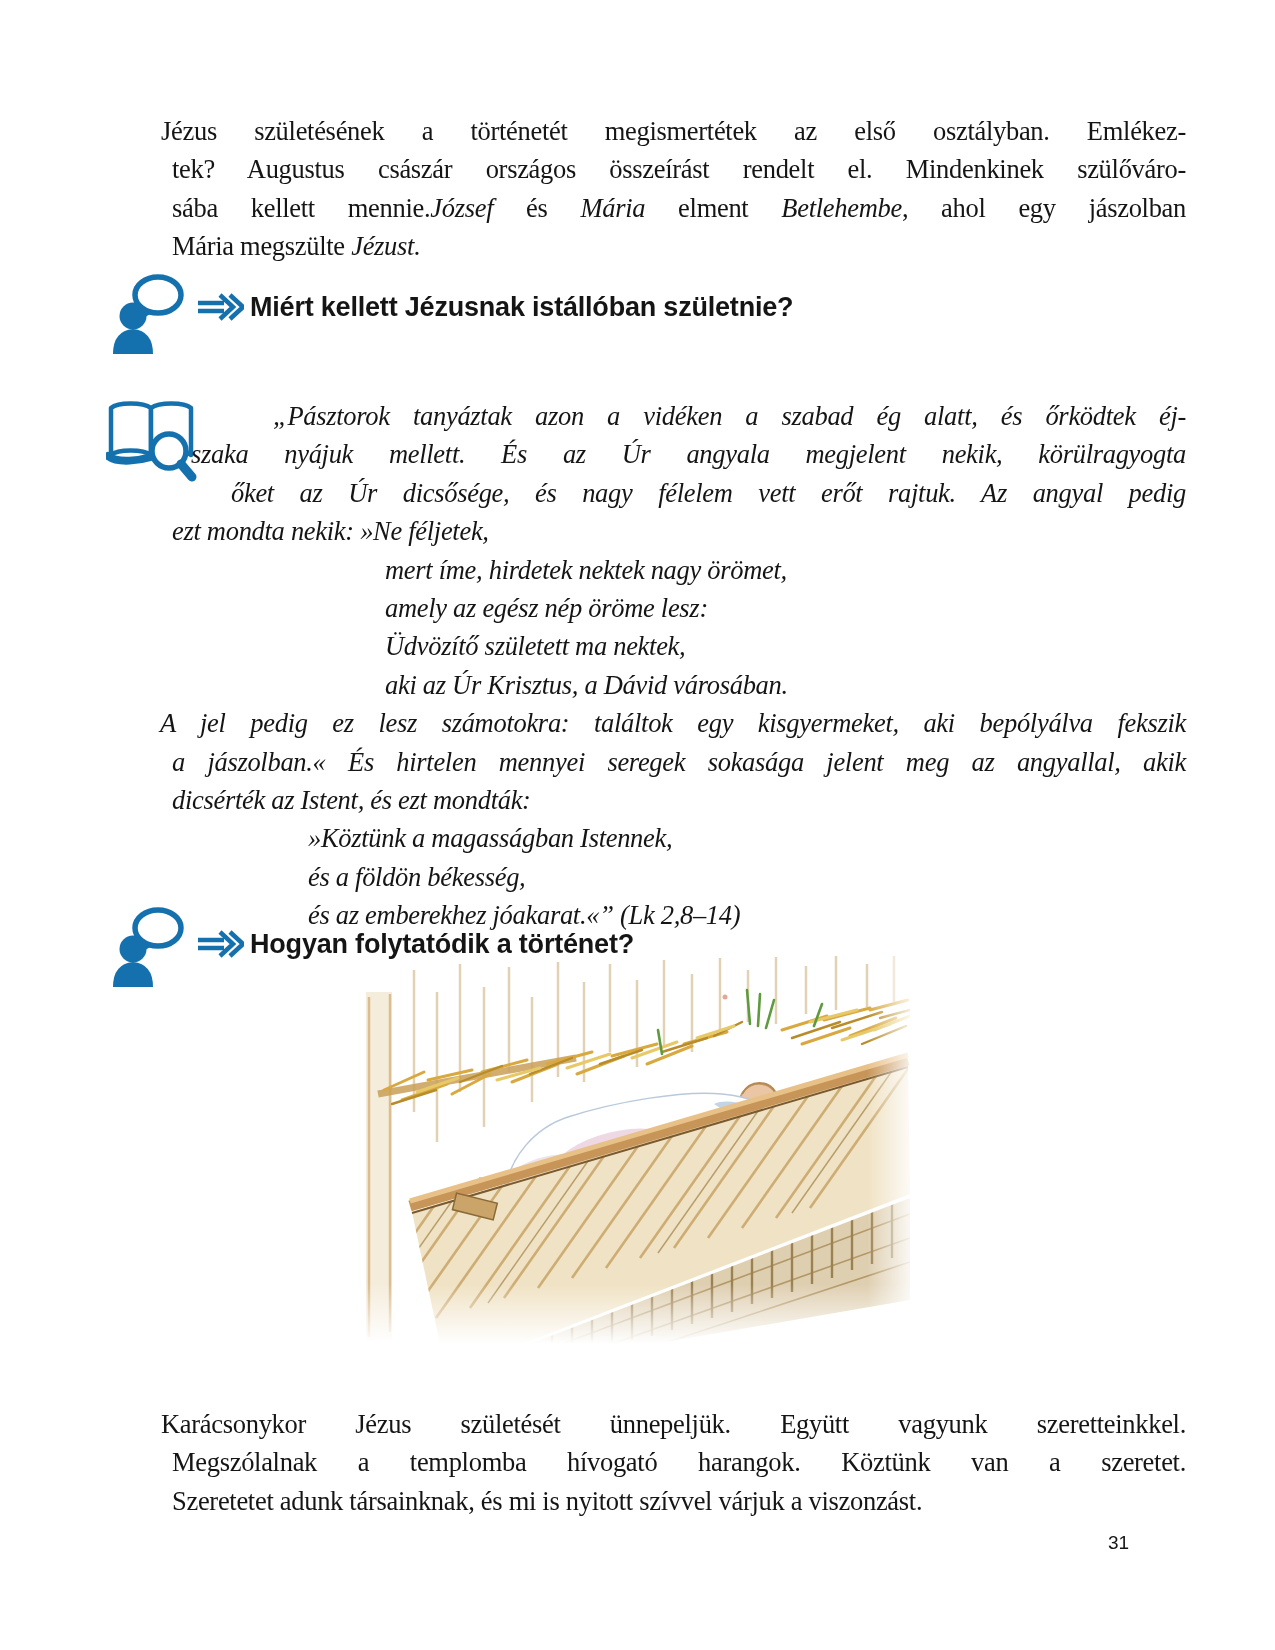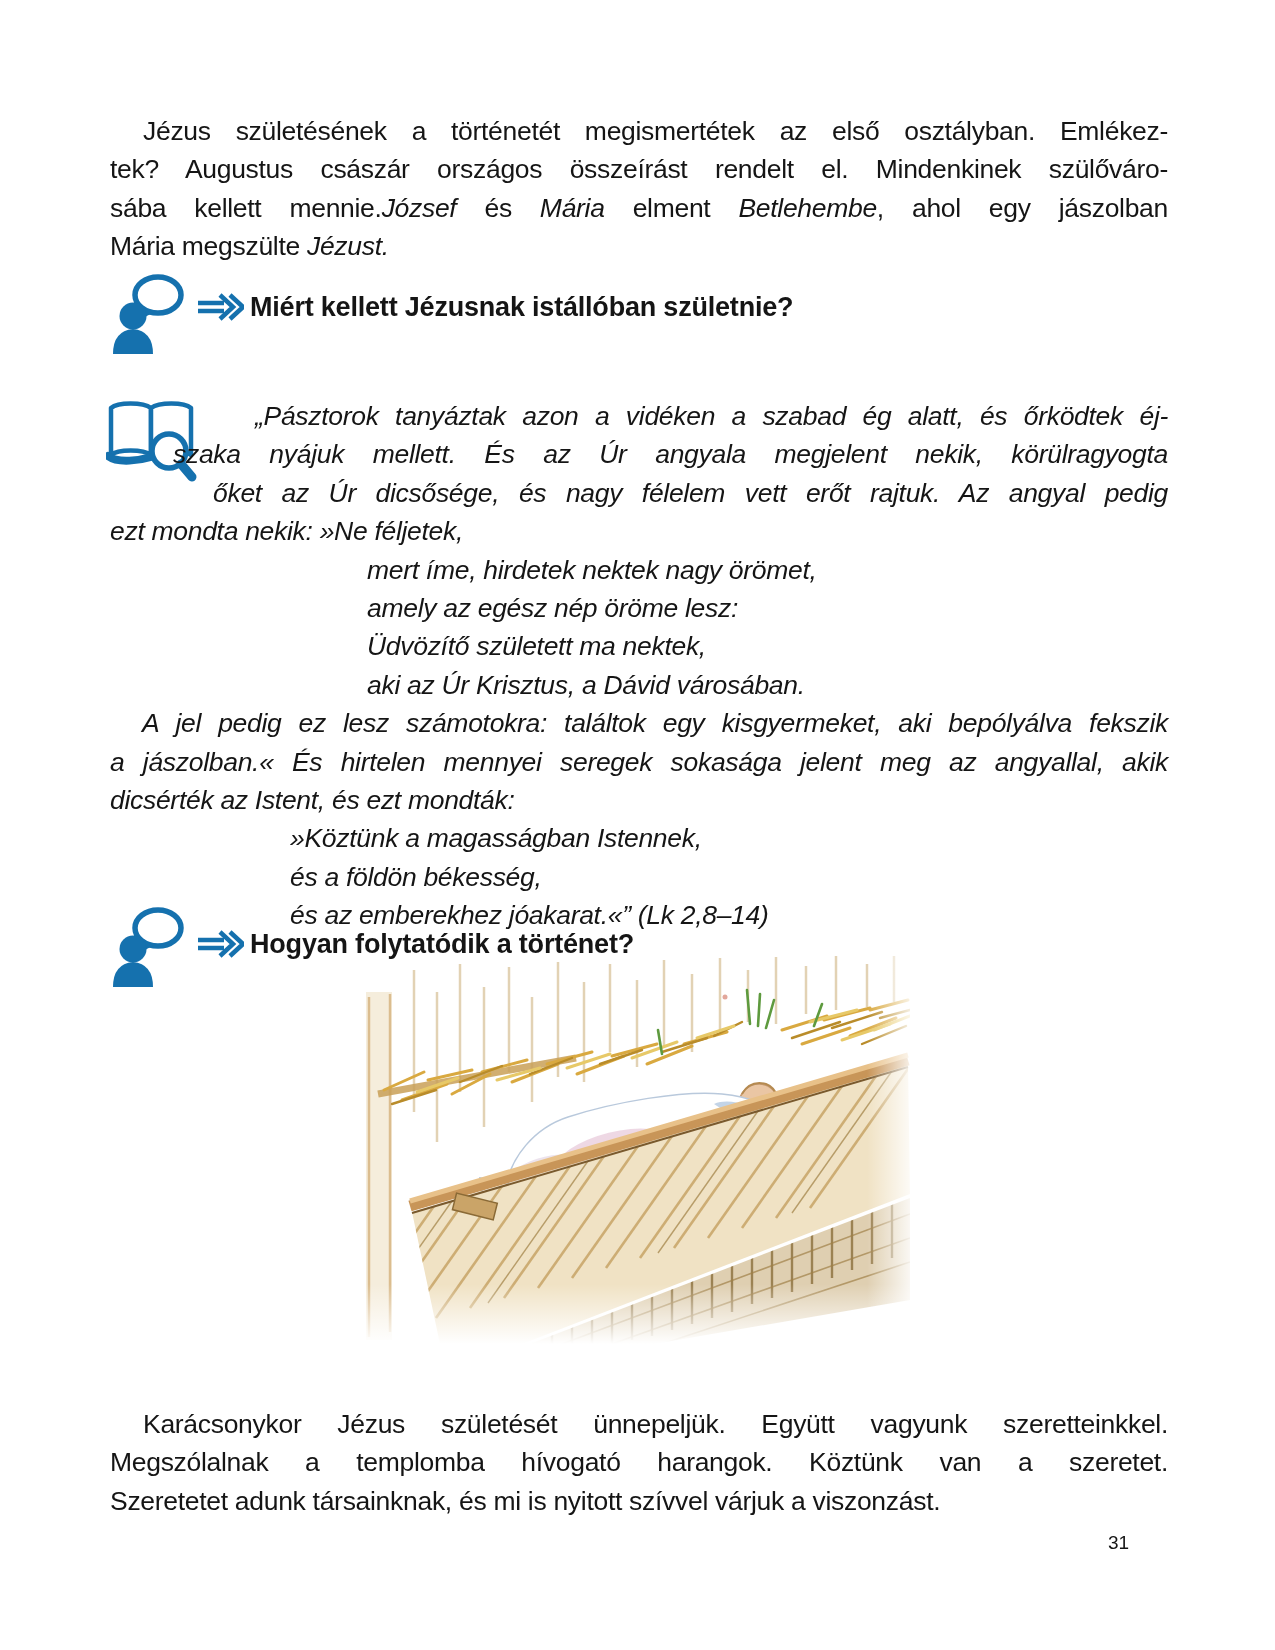--- a/index.html
+++ b/index.html
@@ -1,22 +1,22 @@
 <!DOCTYPE html>
 <html lang="hu"><head>
 <meta charset="utf-8">
 <style>
   html,body{margin:0;padding:0;background:#e8e8e8;}
   .page{
     position:relative;width:1275px;height:1650px;background:#ffffff;
     margin:0 auto;font-family:"Liberation Sans",sans-serif;color:#151515;
     overflow:hidden;
   }
-  .textblock{position:absolute;left:110px;width:1058px;}
-  .line{line-height:38.4px;font-size:26.5px;letter-spacing:-0.3px;white-space:nowrap;}
+  .textblock{position:absolute;left:128px;width:1058px;font-family:Liberation Serif, serif;}
+  .line{line-height:38.4px;font-size:26.5px;letter-spacing:-0.3px;white-space:nowrap;margin-left:44px;}
   .just{text-align:justify;text-align-last:justify;white-space:normal;}
   .it{font-style:italic;}
   
   .ind{margin-left:33px;}
   
   .scripture{font-style:italic;}
   .s-l1{margin-left:145px;}
   .s-l2{margin-left:63px;}
   .s-l3{margin-left:103px;}
   .s-l9{margin-left:32px;}

